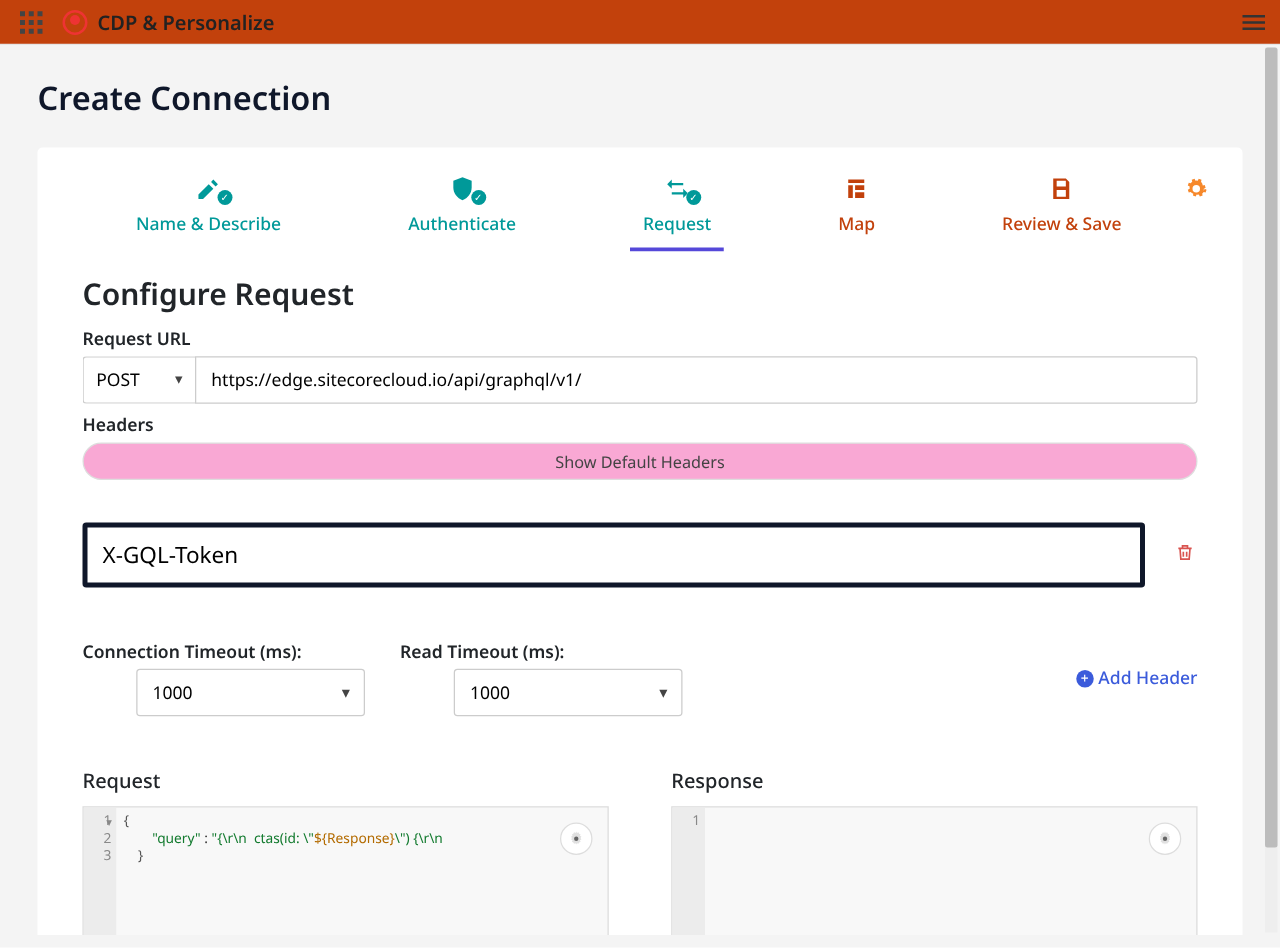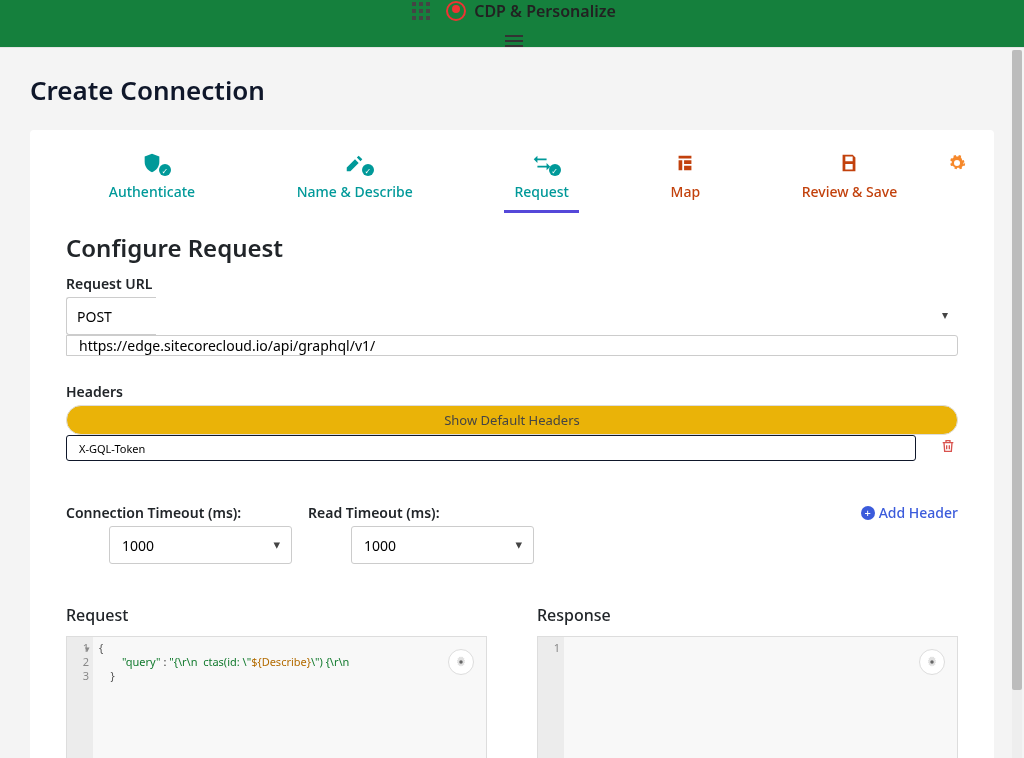--- a/index.html
+++ b/index.html
@@ -1,19 +1,19 @@
 <!DOCTYPE html>
 <html><head>
 <meta charset="utf-8">
 <style>
   * { box-sizing: border-box; margin: 0; padding: 0; font-family: "Segoe UI", system-ui, -apple-system, sans-serif; }
   body { background: #f4f4f4; color: #212529; width: 1024px; height: 758px; overflow: hidden; }
 
   
-  .topbar { height: 48px; background: #15803d; border-bottom: 1px solid #e5e5e5; display: flex; align-items: center; padding: 0 12px 0 16px; justify-content: space-between; flex-direction: column; }
+  .topbar { height: 36px; background: #c2410c; border-bottom: 1px solid #e5e5e5; display: flex; align-items: center; padding: 0 12px 0 16px; justify-content: space-between; }
   .topbar-left { display: flex; align-items: center; gap: 16px; }
   .apps-icon { width: 18px; height: 18px; display: grid; grid-template-columns: repeat(3,4px); grid-template-rows: repeat(3,4px); gap: 3px; cursor: pointer; }
   .apps-icon span { background: #444; width: 4px; height: 4px; }
   .brand { display: flex; align-items: center; gap: 8px; }
   .brand-icon { width: 20px; height: 20px; border: 2px solid #e33; border-radius: 50%; position: relative; }
   .brand-icon::after { content: ""; position: absolute; width: 8px; height: 8px; background: #e33; border-radius: 50%; top: 2px; left: 4px; }
   .brand-text { font-weight: 600; font-size: 16px; color: #222; }
   .hamburger { width:18px; display:flex; flex-direction:column; gap:3px; cursor:pointer; }
   .hamburger span { height:2px; background:#333; }
 
@@ -34,34 +34,34 @@
   .step-icon svg { width:22px; height:22px; }
   .check-badge { position:absolute; right:-8px; bottom:-2px; width:12px; height:12px; border-radius:50%; background:#009999; display:flex; align-items:center; justify-content:center; }
   .check-badge::after { content:"✓"; color:#fff; font-size:8px; }
   .steps-gear { color:#f58220; cursor:pointer; padding-top:2px; }
   .steps-gear svg { width:18px; height:18px; }
 
   .content { padding: 18px 36px 0 36px; }
   .section-title { font-size: 24px; font-weight:600; margin-bottom: 10px; }
   .label { font-size:14px; font-weight:600; margin-bottom:4px; display:block; }
 
-  .url-row { display:flex; gap:0; margin-bottom:26px;flex-direction:column; }
+  .url-row { display:flex; gap:0; margin-bottom:8px; }
   .method-select { height:38px; width:90px; border:1px solid #ccc; border-right:none; border-radius:3px 0 0 3px; padding: 0 28px 0 10px; font-size:14px; background:#fff; appearance:none; position:relative; }
   .method-wrap { position:relative; }
   .method-wrap::after { content:"▾"; position:absolute; right:10px; top:9px; font-size:12px; color:#444; pointer-events:none; }
   .url-input { flex:1; height:38px; border:1px solid #ccc; border-radius:0 3px 3px 0; padding:0 12px; font-size:14px; }
 
-  .show-default { width:100%; height:30px; border:1px solid #ddd; border-radius:15px; background:#eab308; font-size:13px; color:#444; cursor:pointer; }
+  .show-default { width:100%; height:30px; border:1px solid #ddd; border-radius:15px; background:#f9a8d4; font-size:13px; color:#444; cursor:pointer; margin-bottom: 34px; }
 
   .header-row { display:flex; gap:24px; align-items:center; margin-bottom: 40px; }
-  .header-input { flex:1; height:26px; border:1px solid #0f172a; border-radius:3px; padding:0 12px; font-size:11px; }
+  .header-input { flex:1; height:52px; border:4px solid #0f172a; border-radius:3px; padding:0 12px; font-size:18px; }
   .header-input.focused { outline:2px solid #6a7aa8; outline-offset:1px; }
   .trash { color:#d9534f; cursor:pointer; width:18px; flex:none; }
 
-  .timeout-row { display:flex; gap:16px; align-items:flex-start; margin-bottom: 40px; margin-top: 42px; }
+  .timeout-row { display:flex; gap:28px; align-items:center; margin-bottom: 40px; margin-top: 42px; }
   .timeout-col { width:226px; }
   .select-wrap { position:relative; width:100%;padding-left:43px; }
   .select-wrap::after { content:"▾"; position:absolute; right:12px; top:9px; font-size:13px; color:#444; pointer-events:none; }
   .timeout-select { width:100%; height:38px; border:1px solid #ccc; border-radius:3px; padding:0 12px; font-size:14px; appearance:none; background:#fff; }
   .add-header { margin-left:auto; color:#3b5bdb; font-size:14px; font-weight:500; cursor:pointer; display:flex; align-items:center; gap:4px; }
   .add-header .plus { width:14px; height:14px; border-radius:50%; background:#3b5bdb; color:#fff; font-size:11px; display:flex; align-items:center; justify-content:center; }
 
   .editors { display:flex; gap:50px; }
   .editor-col { flex:1; }
   .editor-title { font-size:16px; font-weight:500; margin-bottom:10px; }
@@ -110,34 +110,34 @@
 <div class="page">
   <h1 class="page-title">Create Connection</h1>
 
   <div class="card">
 
     <div class="steps">
       <div class="steps-row">
         <div class="step done">
           <div class="step-icon">
             <svg viewBox="0 0 24 24" fill="currentColor">
+                  <path d="M3 17l9-9 4 4-9 9H3v-4zM14 6l2-2 4 4-2 2-4-4z"></path>
+                </svg>
+            <div class="check-badge"></div>
+          </div>
+          <span>Name &amp; Describe</span>
+        </div>
+        <div class="step done">
+          <div class="step-icon">
+            <svg viewBox="0 0 24 24" fill="currentColor">
                   <path d="M12 2l8 3v6c0 5-3.4 9.4-8 11-4.6-1.6-8-6-8-11V5l8-3z"></path>
                 </svg>
             <div class="check-badge"></div>
           </div>
           <span>Authenticate</span>
-        </div>
-        <div class="step done">
-          <div class="step-icon">
-            <svg viewBox="0 0 24 24" fill="currentColor">
-                  <path d="M3 17l9-9 4 4-9 9H3v-4zM14 6l2-2 4 4-2 2-4-4z"></path>
-                </svg>
-            <div class="check-badge"></div>
-          </div>
-          <span>Name &amp; Describe</span>
         </div>
         <div class="step active">
           <div class="step-icon">
             <svg viewBox="0 0 24 24" fill="currentColor">
                   <path d="M7 4l-4 4 4 4V9h10V7H7V4zm10 16l4-4-4-4v3H7v2h10v3z"></path>
                 </svg>
             <div class="check-badge"></div>
           </div>
           <span>Request</span>
         </div>
@@ -218,21 +218,21 @@
         <div class="editor-col">
           <div class="editor-title">Request</div>
           <div class="editor">
             <div class="gutter">
               <div>1</div>
               <div>2</div>
               <div>3</div>
             </div>
             <span class="fold">▾</span>
             <div class="code-area"><span class="tok-brace">{</span>
-        <span class="tok-str">"query"</span><span> : </span><span class="tok-str">"{\r\n  ctas(id: \"</span><span class="tok-var">${Describe}</span><span class="tok-str">\") {\r\n</span>
+        <span class="tok-str">"query"</span><span> : </span><span class="tok-str">"{\r\n  ctas(id: \"</span><span class="tok-var">${Response}</span><span class="tok-str">\") {\r\n</span>
     <span class="tok-brace">}</span></div>
             <div class="editor-gear">
               <svg viewBox="0 0 24 24" width="14" height="14" fill="currentColor">
                     <circle cx="12" cy="12" r="3"></circle>
                     <path d="M12 2l1 2 2-1 1 2 2 1-1 2 2 1-1 2 1 2-2 1 1 2-2 1-1 2-2-1-1 2-1-2-2 1-1-2-2-1 1-2-2-1 1-2-1-2 2-1-1-2 2-1 1-2 2 1z" opacity=".2"></path>
                   </svg>
             </div>
           </div>
         </div>
         <div class="editor-col">

